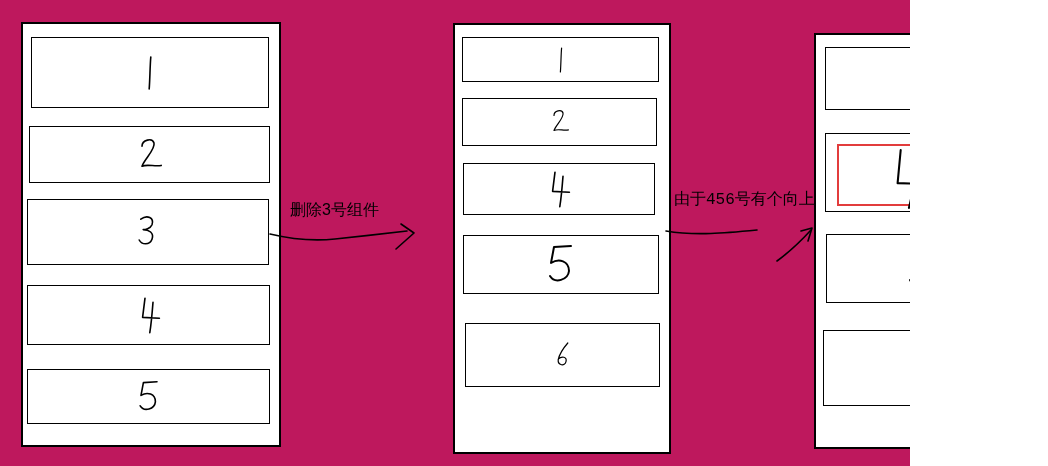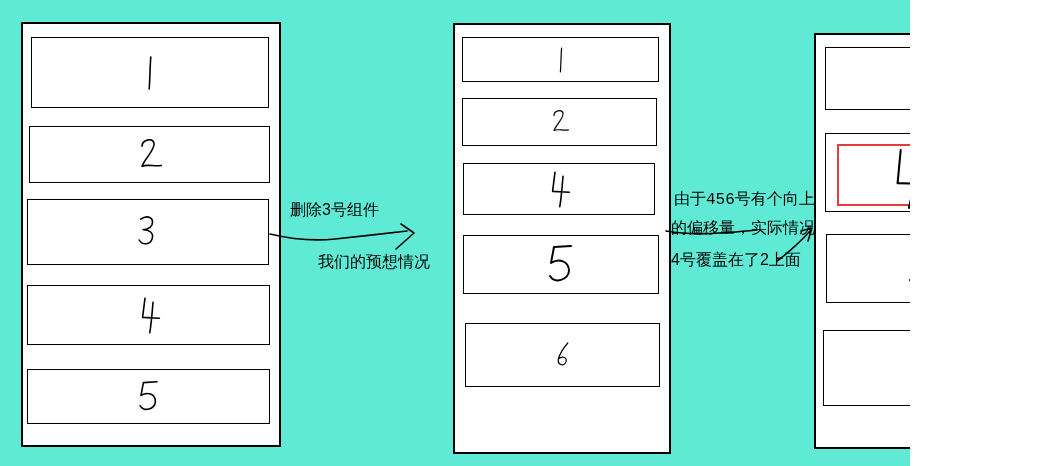--- a/index.html
+++ b/index.html
@@ -1,17 +1,17 @@
 <!DOCTYPE html>
 <html style="--ink: #000000; --red: #e23c3c;"><head>
 <meta charset="utf-8">
 <style>
   html,body{margin:0;padding:0;background:#fff;}
   .canvas{
-    position:relative;width:910px;height:466px;background:#5eead4;
+    position:relative;width:910px;height:466px;background:#be185d;
     font-family:"Liberation Sans", sans-serif;color:var(--ink,#000);overflow:hidden;
   }
   .panel{position:absolute;border:2px solid var(--ink,#000);background:#fff;}
   #p-left {left:21px; top:22px; width:256px;height:421px;}
   #p-mid  {left:453px;top:23px; width:214px;height:427px;}
   #p-right{left:814px;top:33px; width:214px;height:412px;}
 
   .ibox{position:absolute;border:1px solid var(--ink,#000);background:#fff;
         display:flex;align-items:center;justify-content:center;}
   .ibox-plain{display:block;}
@@ -118,24 +118,21 @@
         </svg>
     </div>
     <div class="ibox" style="left:7px;top:295px;width:190px;height:74px">
       <svg class="digit" viewBox="0 0 40 50">
           <path d="M28 5 C21 13 14 23 12 33 C11 42 23 45 25 36 C27 28 18 26 12 32" fill="none" stroke="#000000" stroke-width="2" stroke-linecap="round" stroke-linejoin="round"></path>
         </svg>
     </div>
   </div>
 
   <div class="note" id="note-delete">删除3号组件</div>
-  <div class="note" id="note-expected">我们的预想情况</div>
   <div class="note" id="note-actual-1">由于456号有个向上</div>
-  <div class="note" id="note-actual-2">的偏移量，实际情况</div>
-  <div class="note" id="note-actual-3">4号覆盖在了2上面</div>
 
   <svg id="strokes" width="1048" height="466">
     <path d="M270,234 C295,240 315,241 335,239 C355,237 390,233 407,231"></path>
     <path d="M401,224 L414,233 L396,249"></path>
     <path d="M666,231 C695,236 726,233 757,230"></path>
     <path d="M777,261 C788,253 800,242 811,230"></path>
     <path d="M801,231 L812,228 L808,241"></path>
   </svg>
 </div>
 

